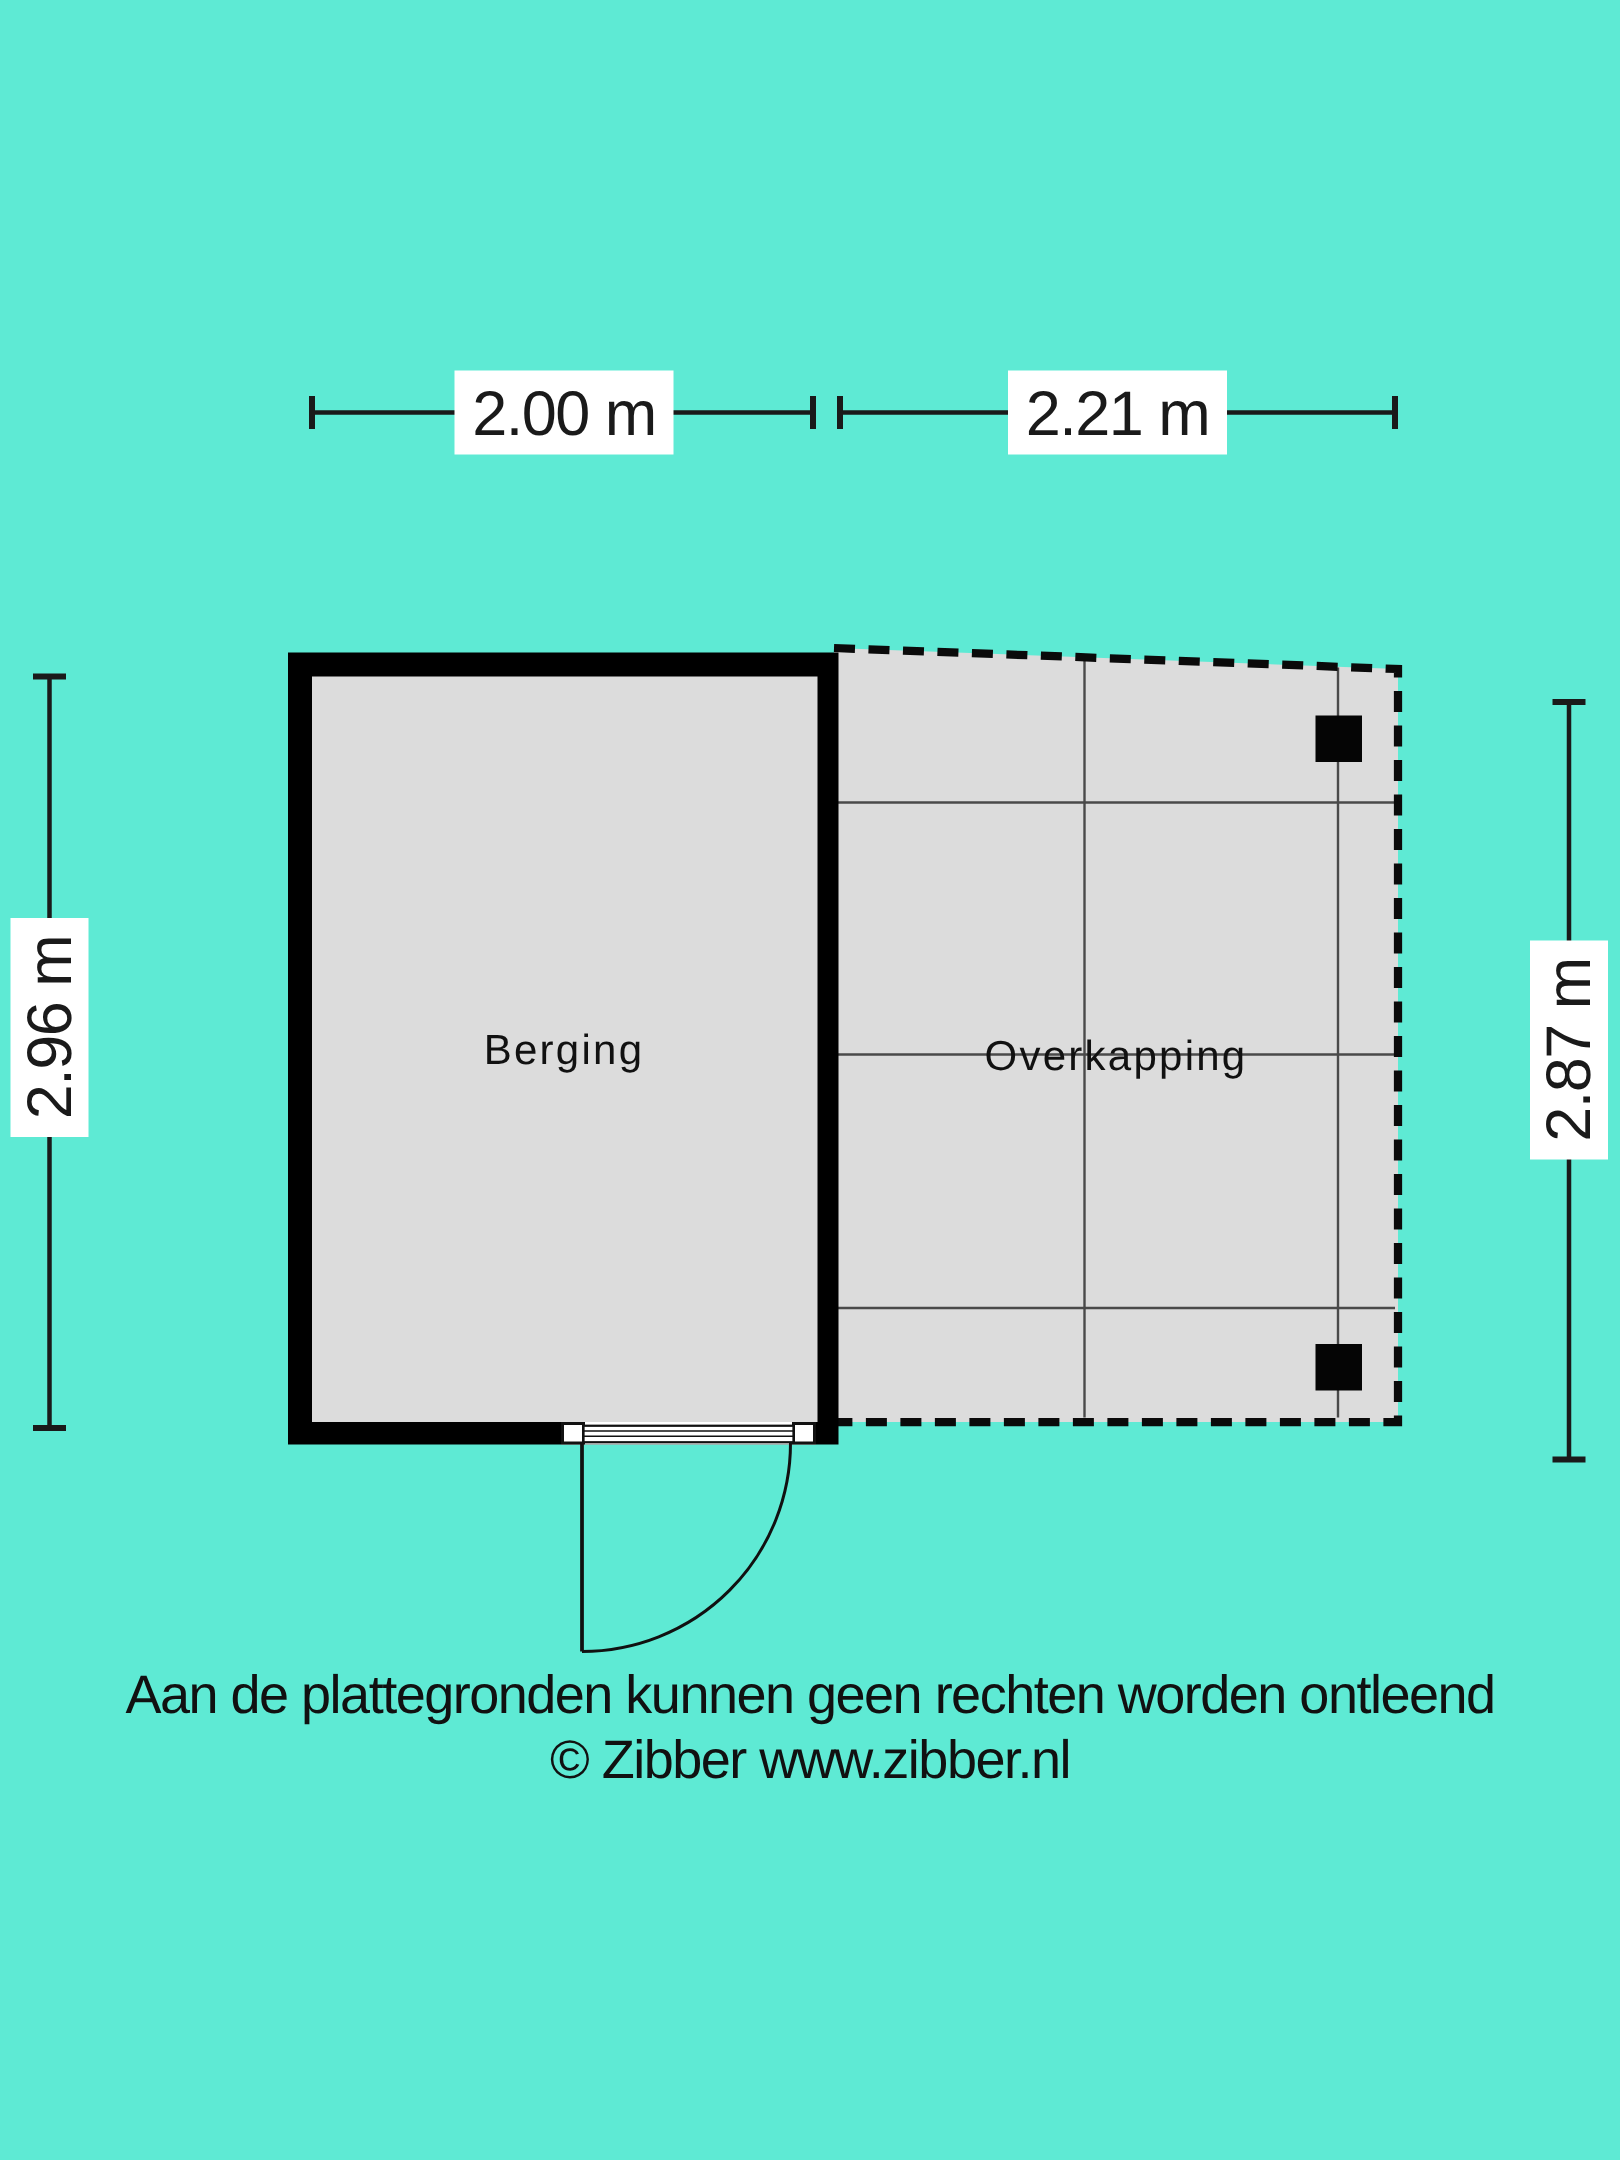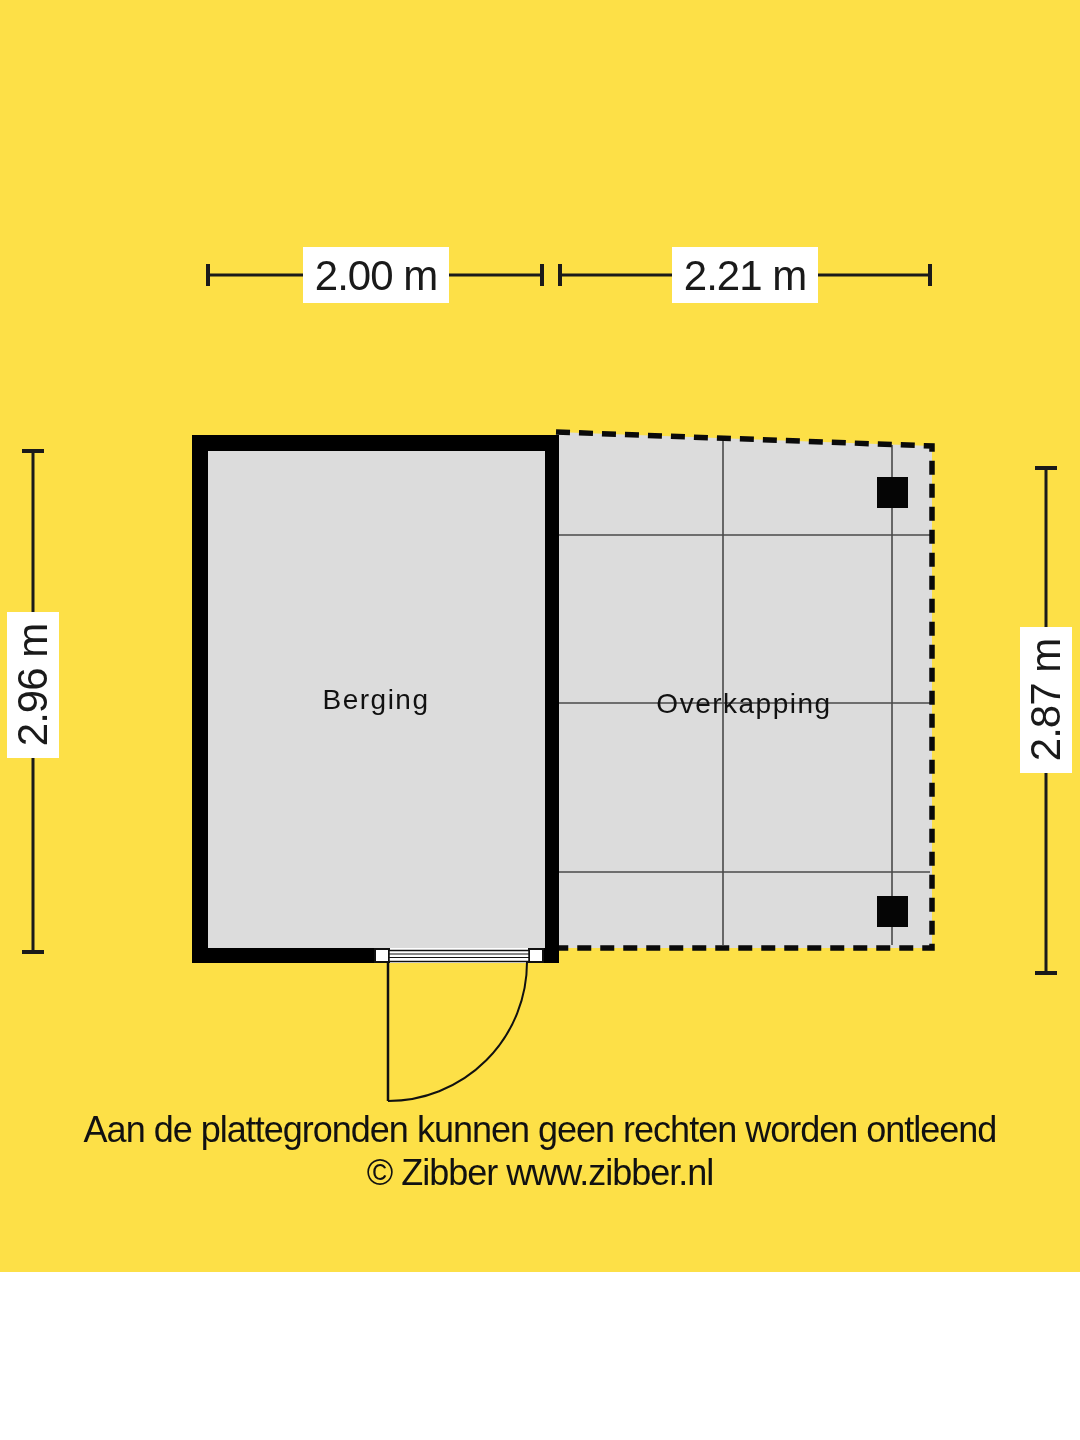--- a/index.html
+++ b/index.html
@@ -1,20 +1,20 @@
 <!DOCTYPE html>
 <html><head>
 <meta charset="utf-8">
 <style>
   html, body { margin: 0; padding: 0; background: #ffffff; }
   .page {
     position: relative;
     width: 1080px;
-    height: 1272px;
-    background: #fde047;
+    height: 1440px;
+    background: #5eead4;
     font-family: "Liberation Sans", sans-serif;
     overflow: hidden;
   }
   svg { display: block; }
   .dim-text {
     font-size: 42px;
     fill: #1a1a1a;
     letter-spacing: -1px;
   }
   .room-label {

